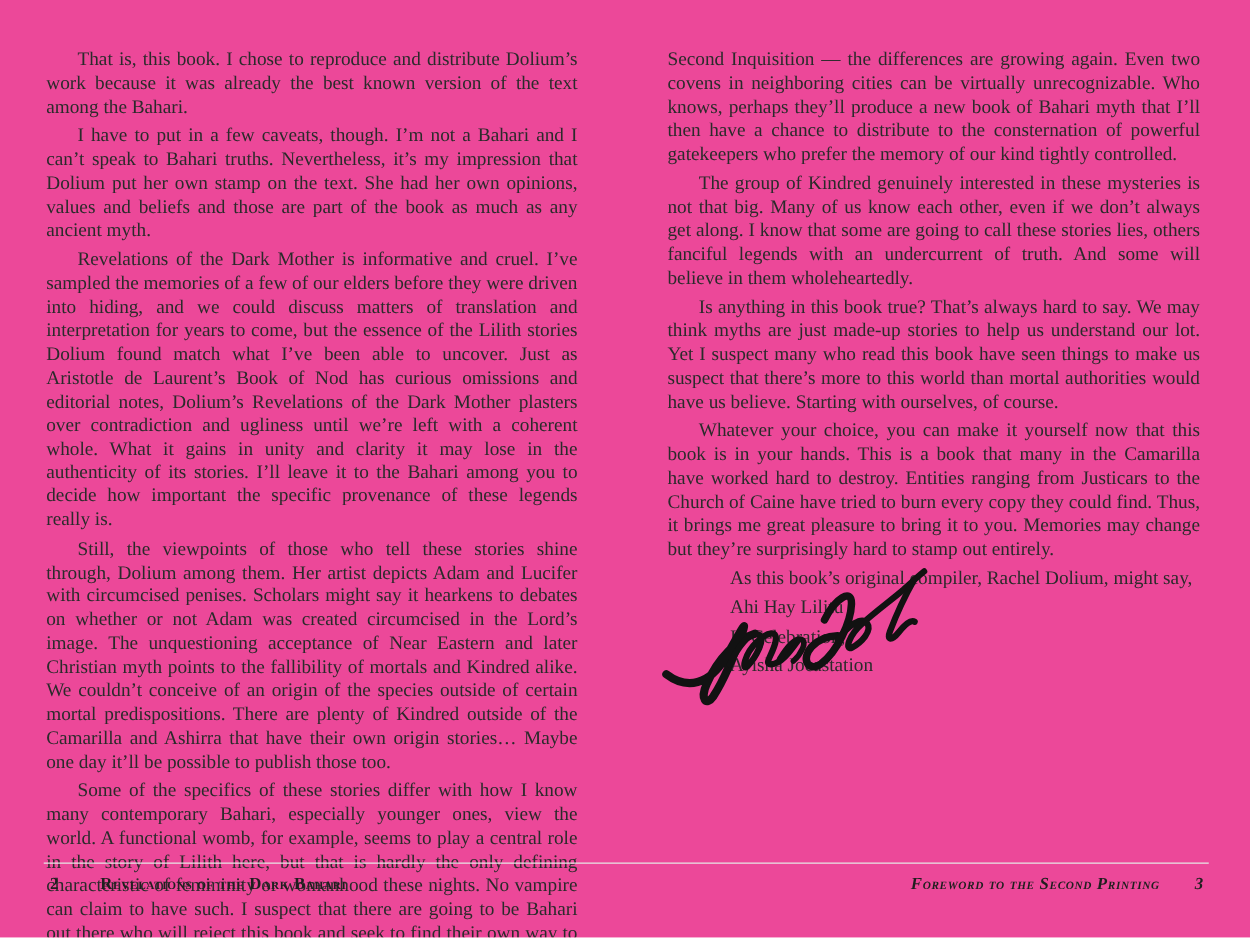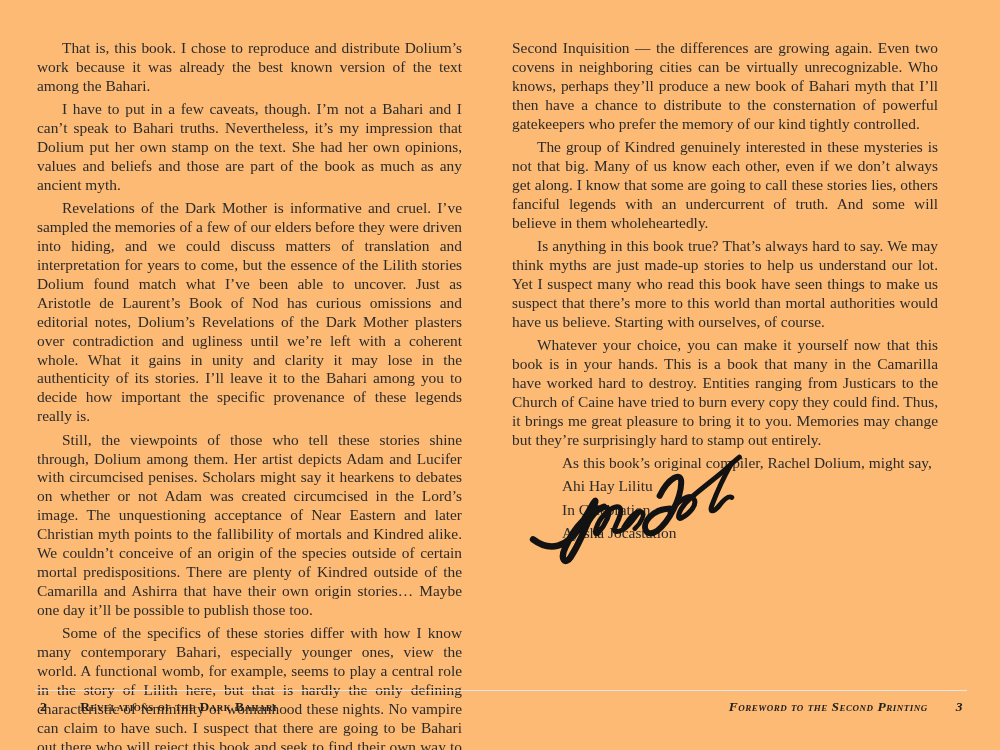--- a/index.html
+++ b/index.html
@@ -1,27 +1,27 @@
 <!DOCTYPE html>
 <html><head>
 <meta charset="utf-8">
 <style>
   html, body { margin: 0; padding: 0; background: #ffffff; }
   .spread {
     position: relative;
     width: 1000px;
     height: 750px;
-    background: #fdba74;
+    background: #ec4899;
     overflow: hidden;
     font-family: "Liberation Serif", serif;
     color: #2b2b2b;
   }
   .page { position: absolute; top: 0; }
   .page-left  { left: 37px;  width: 425px; }
-  .page-right { left: 512px; width: 426px; }
+  .page-right { left: 534px; width: 426px; }
 
   .body-text {
     padding-top: 39px;
     font-size: 15.4px;
     line-height: 18.9px;
     text-align: justify;
   }
   .body-text p { margin: 0 0 4.5px 0; text-indent: 25px; }
   .body-text p.continuation { text-indent: 0; }
 

